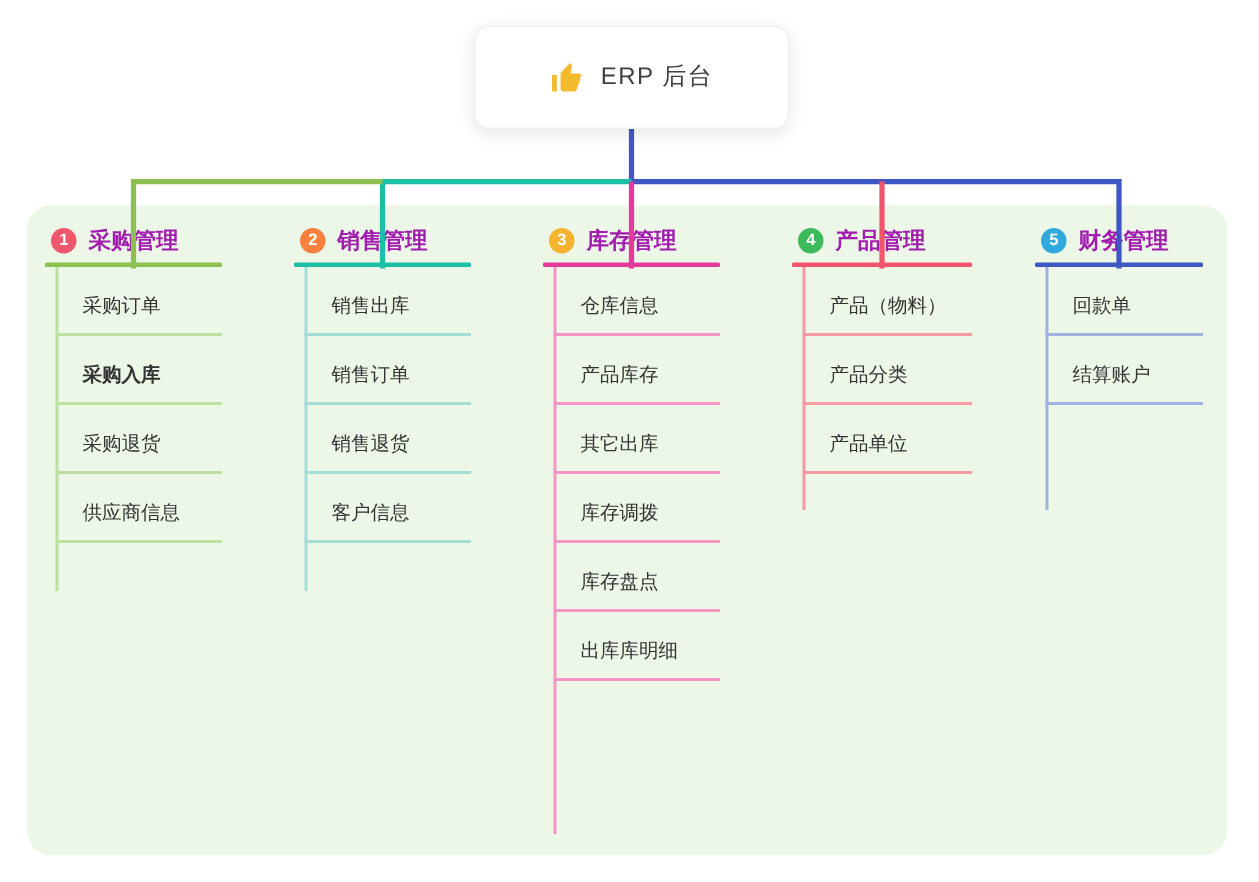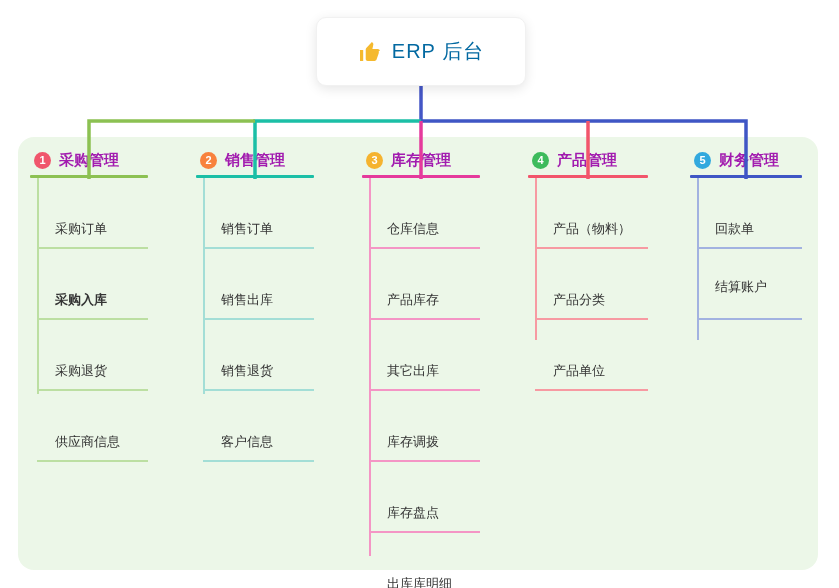--- a/index.html
+++ b/index.html
@@ -7,21 +7,21 @@
   .stage{position:relative;width:839px;height:588px;background:#ffffff;overflow:hidden;}
 
   
   .root-card{
     position:absolute;left:316px;top:17px;width:208px;height:67px;
     background:#ffffff;border:1px solid #f1f1f1;border-radius:10px;
     box-shadow:0 3px 12px rgba(0,0,0,.10);
     display:flex;align-items:center;justify-content:center;gap:10px;
     z-index:4;
   }
-  .root-card .root-title{font-size:20px;color:#0369a1;font-weight:500;letter-spacing:1px;}
+  .root-card .root-title{font-size:16px;color:#404040;font-weight:500;letter-spacing:1px;}
   .root-card svg{display:block;}
 
   
   .panel{
     position:absolute;left:18px;top:137px;width:800px;height:433px;
     background:#ecf7e8;border-radius:16px;z-index:0;
   }
 
   
   svg.connectors{position:absolute;left:0;top:0;z-index:3;pointer-events:none;}
@@ -37,21 +37,21 @@
     width:17px;height:17px;border-radius:50%;flex:0 0 17px;
     display:flex;align-items:center;justify-content:center;
     color:#fff;font-size:11px;font-weight:bold;line-height:1;
   }
   .branch-label{font-size:15px;font-weight:600;color:#a21caf;white-space:nowrap;}
   .title-underline{height:3px;width:100%;border-radius:1px;}
 
   .children{position:relative;margin-left:7px;}
   .spine{position:absolute;left:0;top:0;width:2px;}
   .child{
-    height:71px;display:flex;align-items:flex-end;
+    height:46px;display:flex;align-items:flex-end;
     padding:16px 0 9px 18px;box-sizing:border-box;
     border-bottom:2px solid transparent;
   }
   .child-label{font-size:13px;color:#333;white-space:nowrap;}
 </style>
 </head>
 <body>
 
 <div class="stage">
 
@@ -100,24 +100,24 @@
 
   <div class="branch" style="left:196px;width:118px;">
     <div class="branch-title">
       <span class="badge" style="background: rgb(248, 130, 61);">2</span>
       <span class="branch-label">销售管理</span>
     </div>
     <div class="title-underline" style="background: rgb(27, 191, 166);"></div>
     <div class="children">
       <div class="spine" style="height: 216px; background: rgb(163, 222, 214);"></div>
       <div class="child" style="border-bottom-color: rgb(163, 222, 214);">
-          <span class="child-label">销售订单</span>
+          <span class="child-label">销售出库</span>
         </div>
       <div class="child" style="border-bottom-color: rgb(163, 222, 214);">
-          <span class="child-label">销售出库</span>
+          <span class="child-label">销售订单</span>
         </div>
       <div class="child" style="border-bottom-color: rgb(163, 222, 214);">
           <span class="child-label">销售退货</span>
         </div>
       <div class="child" style="border-bottom-color: rgb(163, 222, 214);">
           <span class="child-label">客户信息</span>
         </div>
     </div>
   </div>
 

